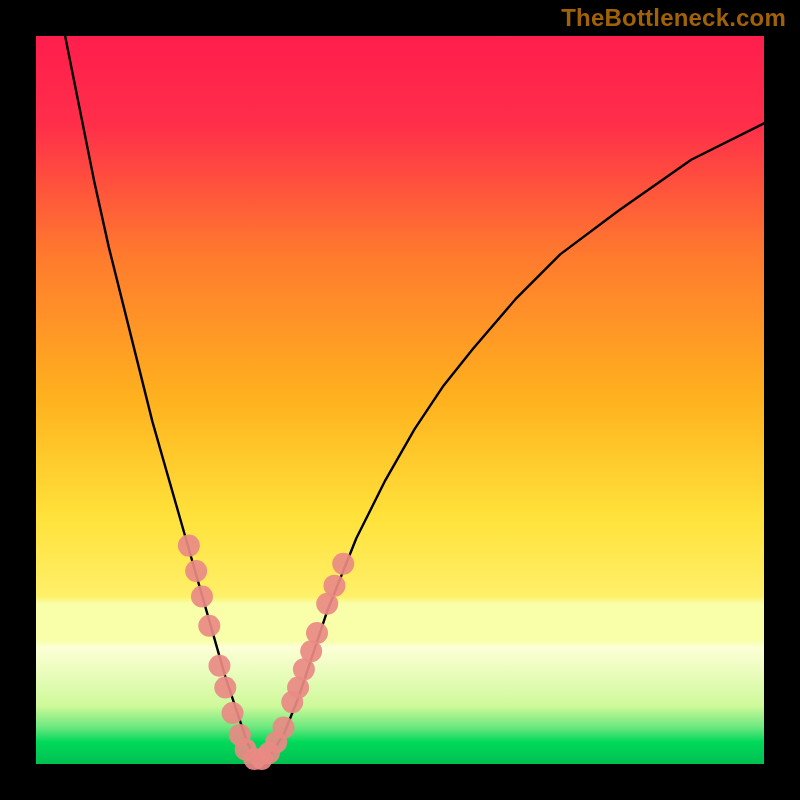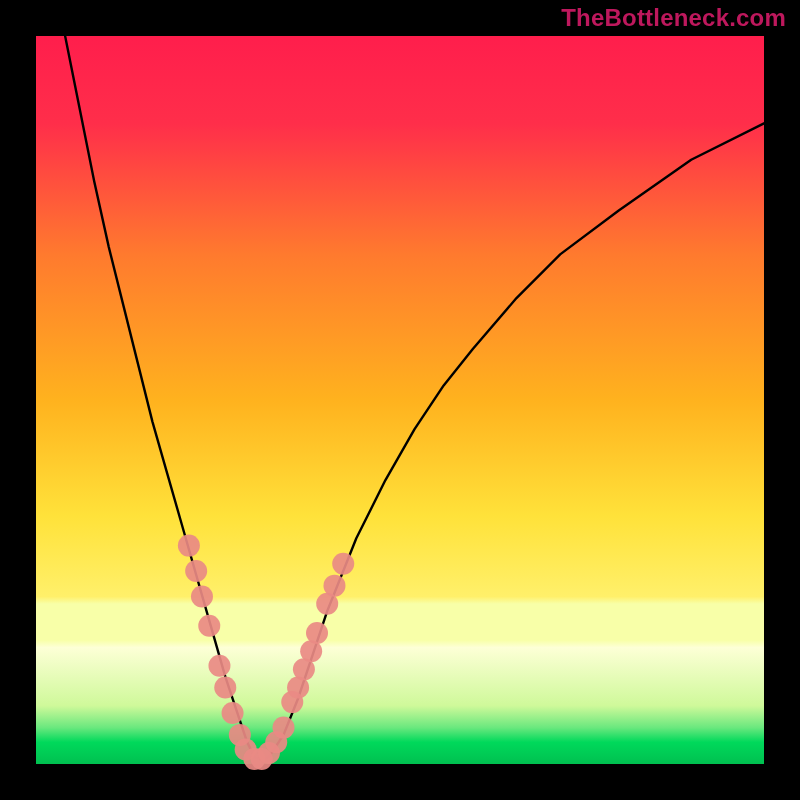--- a/index.html
+++ b/index.html
@@ -15,21 +15,21 @@
     position: relative;
     width: 800px;
     height: 800px;
   }
   .watermark {
     position: absolute;
     top: 4px;
     right: 14px;
     font-size: 24px;
     font-weight: 600;
-    color: #be185d;
+    color: #a16207;
     font-family: Arial, Helvetica, sans-serif;
     letter-spacing: 0.2px;
   }
   svg {
     display: block;
   }
 </style>
 </head>
 <body>
 

